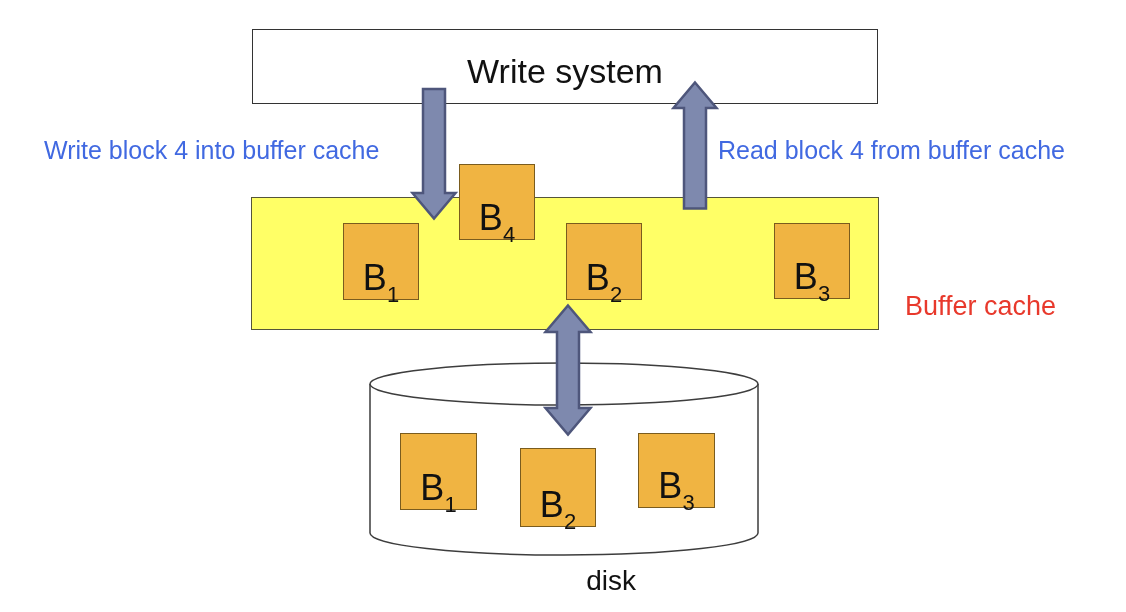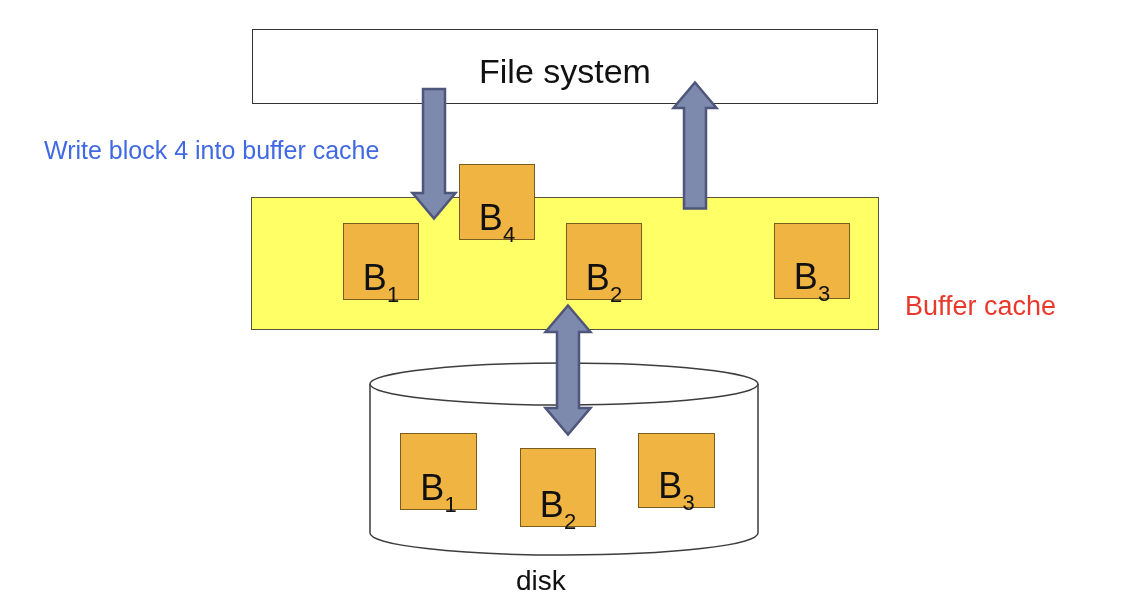--- a/index.html
+++ b/index.html
@@ -52,36 +52,37 @@
   .blk-c1{left:343px;top:223px;width:76px;height:77px;}
   .blk-c2{left:566px;top:223px;width:76px;height:77px;}
   .blk-c3{left:774px;top:223px;width:76px;height:76px;}
   .blk-d1{left:400px;top:433px;width:77px;height:77px;}
   .blk-d2{left:520px;top:448px;width:76px;height:79px;}
   .blk-d3{left:638px;top:433px;width:77px;height:75px;}
   .arrow-svg{position:absolute;overflow:visible;}
   .arrow-poly{fill:var(--arrow_fill);stroke:var(--arrow_stroke);stroke-width:2.5;stroke-linejoin:miter;}
   .cyl{fill:#ffffff;stroke:var(--cylinder_stroke);stroke-width:1.5;}
   .disk-label{
-    position:absolute;left:516px;top:565px;width:120px;text-align:left;
+    position:absolute;left:516px;top:565px;width:120px;text-align:right;
     font-size:28px;color:var(--text_black);
   }
 </style>
 </head>
 <body>
 
 <div class="canvas">
 
   <div class="fs-box">
-    <div class="fs-title">File system</div>
+    <div class="fs-title">Write system</div>
   </div>
 
   <div class="cache-rect"></div>
 
   <div class="blue-note note-write">Write block 4 into buffer cache</div>
+  <div class="blue-note note-read">Read block 4 from buffer cache</div>
   <div class="cache-label">Buffer cache</div>
 
   <svg class="arrow-svg" style="left:411px;top:88px;" width="46" height="132" viewBox="0 0 46 132">
     <polygon class="arrow-poly" points="12,1 34,1 34,105 44.5,105 23,130.5 1.5,105 12,105"></polygon>
   </svg>
 
   <svg class="arrow-svg" style="left:672px;top:81px;" width="46" height="129" viewBox="0 0 46 129">
     <polygon class="arrow-poly" points="23,1.5 44.5,27 34,27 34,127.5 12,127.5 12,27 1.5,27"></polygon>
   </svg>
 

